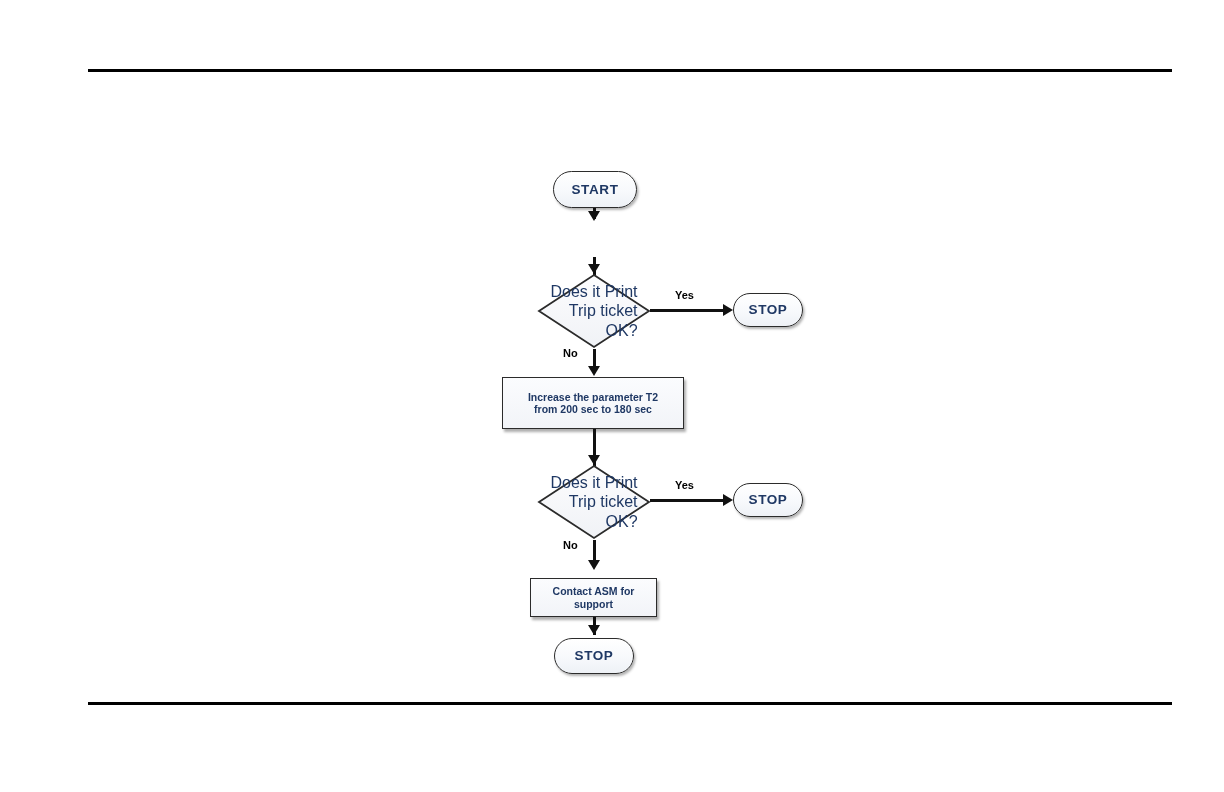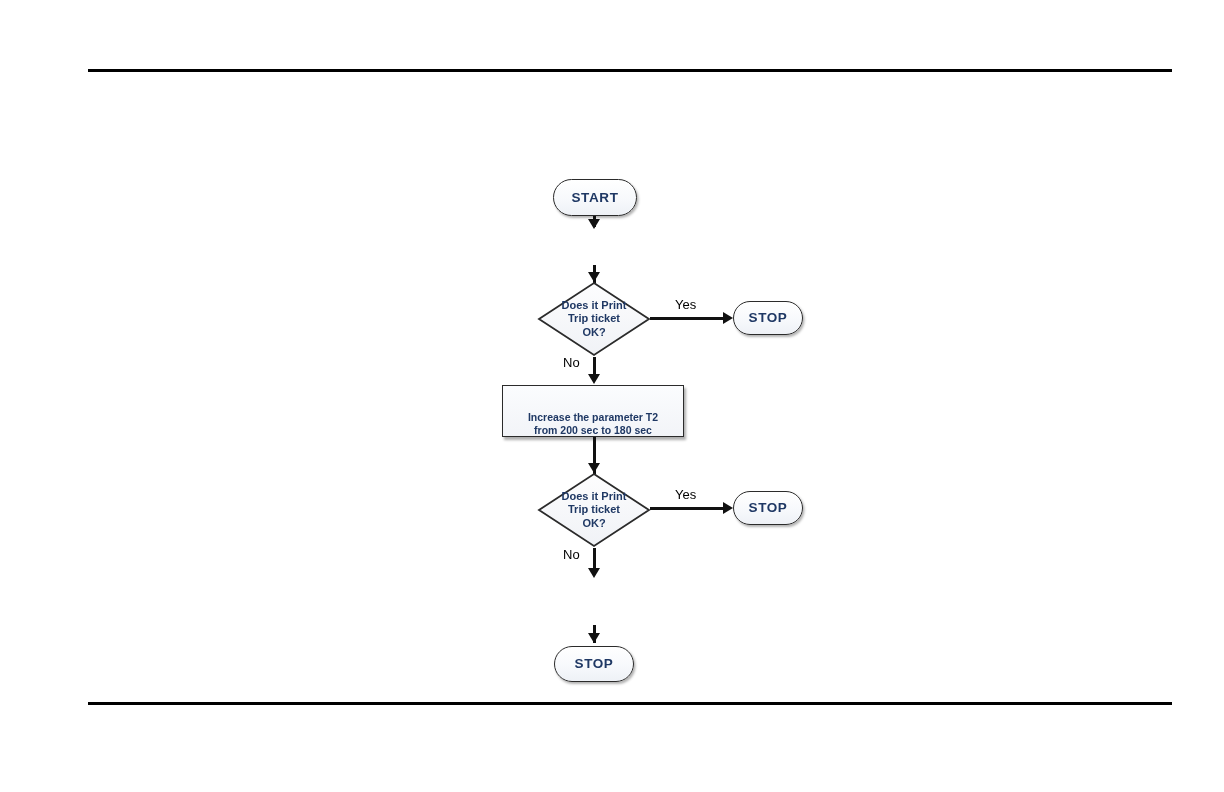--- a/index.html
+++ b/index.html
@@ -24,21 +24,21 @@
     width: 1084px;
     height: 3px;
     background: #000000;
   }
   #rule-top { top: 69px; }
   #rule-bottom { top: 702px; }
 
   #flowchart {
     position: absolute;
     left: 0;
-    top: 16px;
+    top: 8px;
     width: 1224px;
     height: 625px;
   }
 
   
   .node {
     position: absolute;
     box-sizing: border-box;
     display: flex;
     align-items: center;
@@ -77,24 +77,24 @@
   }
   .decision .dlabel {
     position: absolute;
     left: 0;
     top: 0;
     width: 100%;
     height: 100%;
     display: flex;
     align-items: center;
     justify-content: center;
-    text-align: center;
+    text-align: right;
     color: #1f3864;
-    font-weight: bold;
-    font-size: 11px;
+    font-weight: normal;
+    font-size: 16px;
     line-height: 1.22;
     pointer-events: none;
   }
 
   
   .conn {
     position: absolute;
     background: #111111;
   }
   .conn-v { width: 3px; }
@@ -111,22 +111,22 @@
   }
   .arrow-right {
     border-top: 6px solid transparent;
     border-bottom: 6px solid transparent;
     border-left: 10px solid #111111;
   }
 
   .edge-label {
     position: absolute;
     color: #000000;
-    font-weight: normal;
-    font-size: 13px;
+    font-weight: bold;
+    font-size: 11px;
     white-space: nowrap;
   }
 </style>
 </head>
 <body>
 
 <div id="page">
 
   <div class="rule" id="rule-top"></div>
   <div class="rule" id="rule-bottom"></div>
@@ -168,21 +168,21 @@
     <div class="edge-label" style="left:675px; top:281px;">Yes</div>
 
     <div class="node terminator" style="left:733px; top:285px; width:70px; height:34px;">
       <span class="txt">STOP</span>
     </div>
 
     <div class="conn conn-v" style="left:593px; top:341px; height:22px;"></div>
     <div class="arrowhead arrow-down" style="left:588px; top:358px;"></div>
     <div class="edge-label" style="left:563px; top:339px;">No</div>
 
-    <div class="node process" style="left:502px; top:369px; width:182px; height:52px;align-items:flex-end;">
+    <div class="node process" style="left:502px; top:369px; width:182px; height:52px;">
       <span class="txt">
         <span>Increase the parameter T2</span><br>
         <span>from 200 sec to 180 sec</span>
       </span>
     </div>
 
     <div class="conn conn-v" style="left:593px; top:421px; height:37px;"></div>
     <div class="arrowhead arrow-down" style="left:588px; top:447px;"></div>
 
     <div class="decision" style="left:537px; top:456px; width:114px; height:76px;">
@@ -209,20 +209,26 @@
     <div class="edge-label" style="left:675px; top:471px;">Yes</div>
 
     <div class="node terminator" style="left:733px; top:475px; width:70px; height:34px;">
       <span class="txt">STOP</span>
     </div>
 
     <div class="conn conn-v" style="left:593px; top:532px; height:26px;"></div>
     <div class="arrowhead arrow-down" style="left:588px; top:552px;"></div>
     <div class="edge-label" style="left:563px; top:531px;">No</div>
 
+    <div class="node process" style="left:530px; top:570px; width:127px; height:39px;">
+      <span class="txt">
+        <span>Contact ASM for</span><br>
+        <span>support</span>
+      </span>
+    </div>
 
     <div class="conn conn-v" style="left:593px; top:609px; height:18px;"></div>
     <div class="arrowhead arrow-down" style="left:588px; top:617px;"></div>
 
     <div class="node terminator" style="left:554px; top:630px; width:80px; height:36px;">
       <span class="txt">STOP</span>
     </div>
 
   </div>
 </div>

